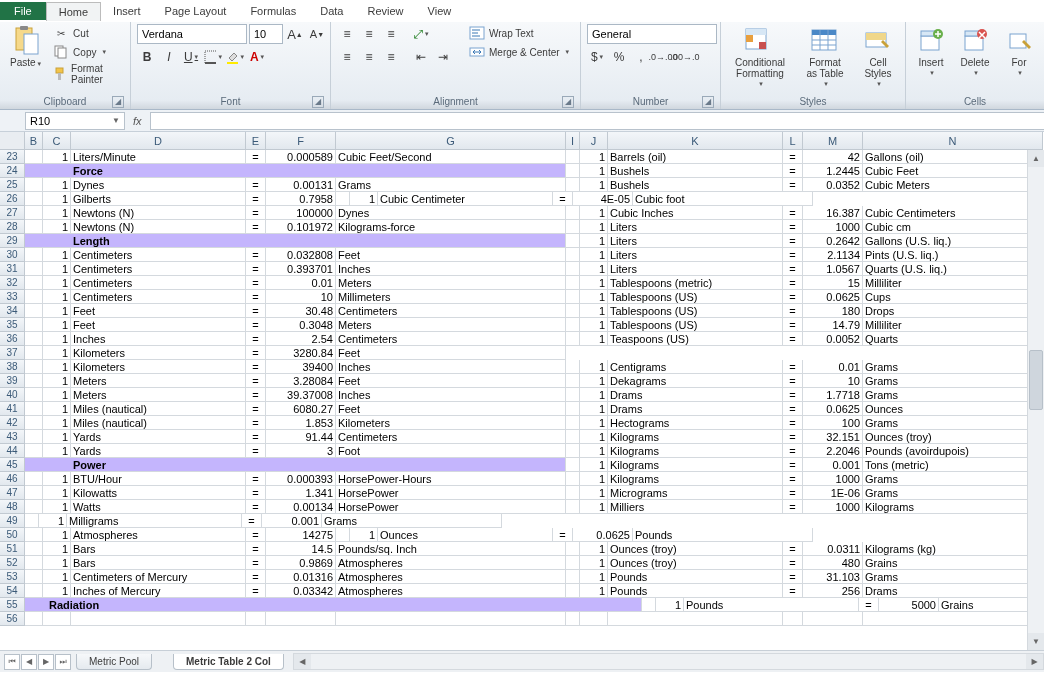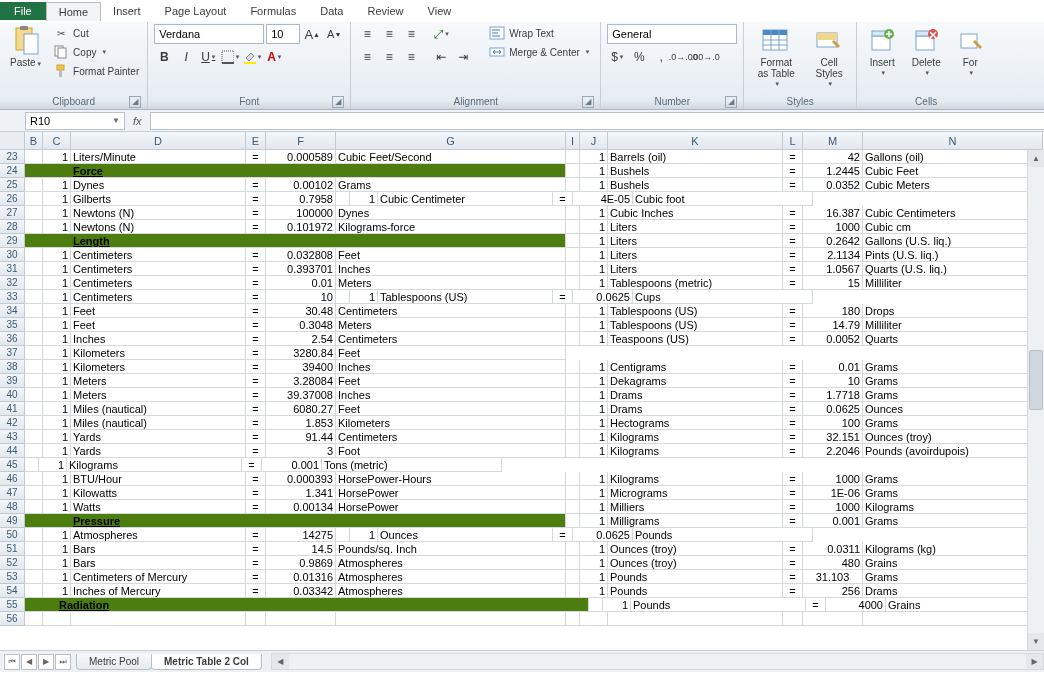--- a/index.html
+++ b/index.html
@@ -41,21 +41,21 @@
 .corner { position: absolute; left: 0; top: 0; width: 25px; height: 18px; background: #e9edf1; border-right: 1px solid #c1c9d1; border-bottom: 1px solid #c1c9d1; }
 .colheads { position: absolute; left: 25px; top: 0; display: flex; height: 18px; }
 .colhead { background: linear-gradient(#f3f6f9,#e2e8ee); border-right: 1px solid #c1c9d1; border-bottom: 1px solid #c1c9d1; text-align: center; font-size: 11px; color: #3b5a78; line-height: 18px; }
 .rowheads { position: absolute; left: 0; top: 18px; width: 25px; }
 .rowhead { height: 14px; background: linear-gradient(#f3f6f9,#e2e8ee); border-right: 1px solid #c1c9d1; border-bottom: 1px solid #c1c9d1; text-align: center; font-size: 10px; color: #3b5a78; line-height: 14px; }
 .cells { position: absolute; left: 25px; top: 18px; }
 .row { display: flex; height: 14px; }
 .cell { border-right: 1px solid #d4d9de; border-bottom: 1px solid #d4d9de; height: 14px; font: 11px Verdana, sans-serif; padding: 0 2px; overflow: hidden; white-space: nowrap; line-height: 14px; }
 .cell.r { text-align: right; }
 .cell.c { text-align: center; }
-.hdr { background: #4d7c0f; font-weight: bold; text-decoration: underline; }
+.hdr { background: #c4b5fd; font-weight: bold; }
 .scrollbar-v { position: absolute; right: 0; top: 18px; bottom: 0; width: 17px; background: #eef1f4; border-left: 1px solid #d4d9de; }
 .scrollbar-v .thumb { position: absolute; left: 1px; right: 1px; top: 200px; height: 60px; background: #cfd6dd; border: 1px solid #b7c0c9; border-radius: 2px; }
 .scrollbar-v .arr { position: absolute; left: 0; right: 0; height: 17px; text-align: center; font-size: 8px; color: #666; line-height: 17px; background: #e4e8ec; }
 .scrollbar-v .arr.top { top: 0; } .scrollbar-v .arr.bot { bottom: 0; }
 
 
 .sheettabs { display: flex; align-items: center; height: 22px; background: #eef1f4; border-top: 1px solid #c7cfd7; }
 .nav { display: flex; margin: 0 4px; }
 .nav span { width: 16px; height: 16px; border: 1px solid #b7c0c9; margin-right: 1px; font-size: 8px; text-align: center; line-height: 14px; color: #666; background: #fff; cursor: pointer; }
 .sheet { padding: 2px 12px; background: linear-gradient(#f6f8fa,#e5eaef); border: 1px solid #b7c0c9; border-top: none; margin-right: -1px; font-size: 10px; color: #3b3b3b; cursor: pointer; border-radius: 0 0 4px 4px; }
@@ -200,20 +200,31 @@
         <span class="sq">,</span>
         <span class="sq" style="font-size:9px">.0→.00</span>
         <span class="sq" style="font-size:9px">.00→.0</span>
       </div>
     </div>
     <div class="group-title"><span>Number</span><span class="dlg">◢</span></div>
   </div>
 
   <div class="group">
     <div class="group-body">
+      <div class="big-btn drop">
+          <span class="ic">
+            <svg width="30" height="26">
+              <rect x="1" y="1" width="20" height="20" fill="#fff" stroke="#7aa3cf"></rect>
+              <rect x="1" y="1" width="20" height="6" fill="#d7e7f5"></rect>
+              <rect x="1" y="7" width="7" height="7" fill="#e89f3e"></rect>
+              <rect x="14" y="14" width="7" height="7" fill="#c85050"></rect>
+            </svg>
+          </span>
+          <span style="width:58px;text-align:center;line-height:11px">Conditional Formatting</span>
+        </div>
       <div class="big-btn drop">
           <span class="ic">
             <svg width="30" height="26">
               <rect x="2" y="2" width="24" height="20" fill="#fff" stroke="#7aa3cf"></rect>
               <rect x="2" y="2" width="24" height="5" fill="#4a88c7"></rect>
               <line x1="10" y1="2" x2="10" y2="22" stroke="#7aa3cf"></line>
               <line x1="18" y1="2" x2="18" y2="22" stroke="#7aa3cf"></line>
               <line x1="2" y1="12" x2="26" y2="12" stroke="#7aa3cf"></line>
               <line x1="2" y1="17" x2="26" y2="17" stroke="#7aa3cf"></line>
             </svg>
@@ -355,21 +366,21 @@
         <div class="cell" style="width: 175px;">Bushels</div>
         <div class="cell c" style="width: 20px;">=</div>
         <div class="cell r" style="width: 60px;">1.2445</div>
         <div class="cell" style="width: 180px;">Cubic Feet</div>
       </div>
       <div class="row">
         <div class="cell" style="width: 18px;"></div>
         <div class="cell r" style="width: 28px;">1</div>
         <div class="cell" style="width: 175px;">Dynes</div>
         <div class="cell c" style="width: 20px;">=</div>
-        <div class="cell r" style="width: 70px;">0.00102</div>
+        <div class="cell r" style="width: 70px;">0.00131</div>
         <div class="cell" style="width: 230px;">Grams</div>
         <div class="cell" style="width: 14px;"></div>
         <div class="cell r" style="width: 28px;">1</div>
         <div class="cell" style="width: 175px;">Bushels</div>
         <div class="cell c" style="width: 20px;">=</div>
         <div class="cell r" style="width: 60px;">0.0352</div>
         <div class="cell" style="width: 180px;">Cubic Meters</div>
       </div>
       <div class="row">
         <div class="cell" style="width: 18px;"></div>
@@ -462,20 +473,21 @@
         <div class="cell c" style="width: 20px;">=</div>
         <div class="cell r" style="width: 60px;">15</div>
         <div class="cell" style="width: 180px;">Milliliter</div>
       </div>
       <div class="row">
         <div class="cell" style="width: 18px;"></div>
         <div class="cell r" style="width: 28px;">1</div>
         <div class="cell" style="width: 175px;">Centimeters</div>
         <div class="cell c" style="width: 20px;">=</div>
         <div class="cell r" style="width: 70px;">10</div>
+        <div class="cell" style="width: 230px;">Millimeters</div>
         <div class="cell" style="width: 14px;"></div>
         <div class="cell r" style="width: 28px;">1</div>
         <div class="cell" style="width: 175px;">Tablespoons (US)</div>
         <div class="cell c" style="width: 20px;">=</div>
         <div class="cell r" style="width: 60px;">0.0625</div>
         <div class="cell" style="width: 180px;">Cups</div>
       </div>
       <div class="row">
         <div class="cell" style="width: 18px;"></div>
         <div class="cell r" style="width: 28px;">1</div>
@@ -618,20 +630,21 @@
         <div class="cell r" style="width: 70px;">3</div>
         <div class="cell" style="width: 230px;">Foot</div>
         <div class="cell" style="width: 14px;"></div>
         <div class="cell r" style="width: 28px;">1</div>
         <div class="cell" style="width: 175px;">Kilograms</div>
         <div class="cell c" style="width: 20px;">=</div>
         <div class="cell r" style="width: 60px;">2.2046</div>
         <div class="cell" style="width: 180px;">Pounds (avoirdupois)</div>
       </div>
       <div class="row">
+        <div class="cell hdr" style="width: 541px; padding-left: 48px;">Power</div>
         <div class="cell" style="width: 14px;"></div>
         <div class="cell r" style="width: 28px;">1</div>
         <div class="cell" style="width: 175px;">Kilograms</div>
         <div class="cell c" style="width: 20px;">=</div>
         <div class="cell r" style="width: 60px;">0.001</div>
         <div class="cell" style="width: 180px;">Tons (metric)</div>
       </div>
       <div class="row">
         <div class="cell" style="width: 18px;"></div>
         <div class="cell r" style="width: 28px;">1</div>
@@ -668,21 +681,20 @@
         <div class="cell r" style="width: 70px;">0.00134</div>
         <div class="cell" style="width: 230px;">HorsePower</div>
         <div class="cell" style="width: 14px;"></div>
         <div class="cell r" style="width: 28px;">1</div>
         <div class="cell" style="width: 175px;">Milliers</div>
         <div class="cell c" style="width: 20px;">=</div>
         <div class="cell r" style="width: 60px;">1000</div>
         <div class="cell" style="width: 180px;">Kilograms</div>
       </div>
       <div class="row">
-        <div class="cell hdr" style="width: 541px; padding-left: 48px;">Pressure</div>
         <div class="cell" style="width: 14px;"></div>
         <div class="cell r" style="width: 28px;">1</div>
         <div class="cell" style="width: 175px;">Milligrams</div>
         <div class="cell c" style="width: 20px;">=</div>
         <div class="cell r" style="width: 60px;">0.001</div>
         <div class="cell" style="width: 180px;">Grams</div>
       </div>
       <div class="row">
         <div class="cell" style="width: 18px;"></div>
         <div class="cell r" style="width: 28px;">1</div>
@@ -728,44 +740,44 @@
         <div class="cell" style="width: 18px;"></div>
         <div class="cell r" style="width: 28px;">1</div>
         <div class="cell" style="width: 175px;">Centimeters of Mercury</div>
         <div class="cell c" style="width: 20px;">=</div>
         <div class="cell r" style="width: 70px;">0.01316</div>
         <div class="cell" style="width: 230px;">Atmospheres</div>
         <div class="cell" style="width: 14px;"></div>
         <div class="cell r" style="width: 28px;">1</div>
         <div class="cell" style="width: 175px;">Pounds</div>
         <div class="cell c" style="width: 20px;">=</div>
-        <div class="cell r" style="width: 60px; text-align: center;">31.103</div>
+        <div class="cell r" style="width: 60px;">31.103</div>
         <div class="cell" style="width: 180px;">Grams</div>
       </div>
       <div class="row">
         <div class="cell" style="width: 18px;"></div>
         <div class="cell r" style="width: 28px;">1</div>
         <div class="cell" style="width: 175px;">Inches of Mercury</div>
         <div class="cell c" style="width: 20px;">=</div>
         <div class="cell r" style="width: 70px;">0.03342</div>
         <div class="cell" style="width: 230px;">Atmospheres</div>
         <div class="cell" style="width: 14px;"></div>
         <div class="cell r" style="width: 28px;">1</div>
         <div class="cell" style="width: 175px;">Pounds</div>
         <div class="cell c" style="width: 20px;">=</div>
         <div class="cell r" style="width: 60px;">256</div>
         <div class="cell" style="width: 180px;">Drams</div>
       </div>
       <div class="row">
-        <div class="cell hdr" style="width: 564px; padding-left: 34px;">Radiation</div>
+        <div class="cell hdr" style="width: 617px; padding-left: 24px;">Radiation</div>
         <div class="cell" style="width: 14px;"></div>
         <div class="cell r" style="width: 28px;">1</div>
         <div class="cell" style="width: 175px;">Pounds</div>
         <div class="cell c" style="width: 20px;">=</div>
-        <div class="cell r" style="width: 60px;">4000</div>
+        <div class="cell r" style="width: 60px;">5000</div>
         <div class="cell" style="width: 180px;">Grains</div>
       </div>
       <div class="row">
         <div class="cell" style="width: 18px;"></div>
         <div class="cell r" style="width: 28px;"></div>
         <div class="cell" style="width: 175px;"></div>
         <div class="cell c" style="width: 20px;"></div>
         <div class="cell r" style="width: 70px;"></div>
         <div class="cell" style="width: 230px;"></div>
         <div class="cell" style="width: 14px;"></div>
@@ -783,21 +795,21 @@
   </div>
 </div>
 
 <div class="sheettabs">
   <div class="nav">
     <span>⏮</span>
     <span>◀</span>
     <span>▶</span>
     <span>⏭</span>
   </div>
-  <div id="sheets" style="display: flex;">
+  <div id="sheets" style="display: flex; gap: 22px;">
       <div class="sheet">Metric Pool</div>
       <div class="sheet active">Metric Table 2 Col</div>
     </div>
   <div class="hscroll">
     <div class="arr l">◀</div>
     <div class="arr r">▶</div>
   </div>
 </div>
 
 </body></html>

